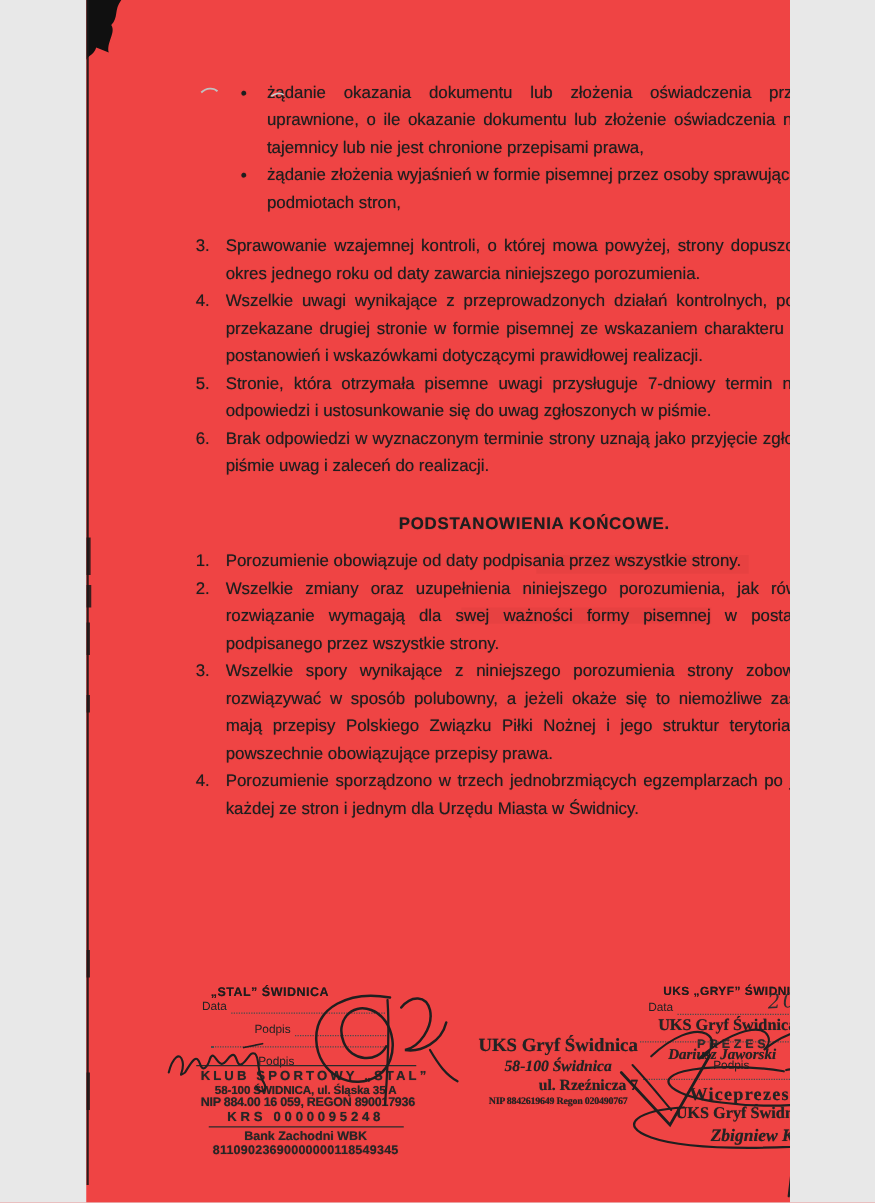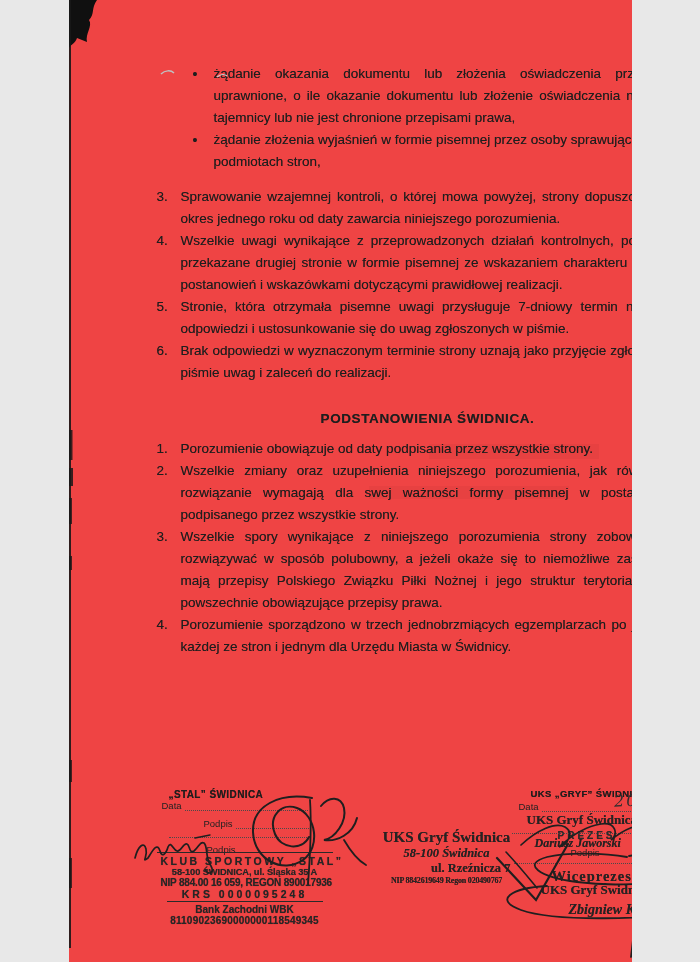--- a/index.html
+++ b/index.html
@@ -87,21 +87,21 @@
         <span class="num">5.</span>
         <span class="txt">Stronie, która otrzymała pisemne uwagi przysługuje 7-dniowy termin na złożenie odpowiedzi i ustosunkowanie się do uwag zgłoszonych w piśmie.</span>
       </div>
       <div class="clause">
         <span class="num">6.</span>
         <span class="txt">Brak odpowiedzi w wyznaczonym terminie strony uznają jako przyjęcie zgłoszonych w piśmie uwag i zaleceń do realizacji.</span>
       </div>
     </div>
 
     <div class="sec-head">
-      <div class="title">PODSTANOWIENIA ŚWIDNICA.</div>
+      <div class="title">PODSTANOWIENIA KOŃCOWE.</div>
     </div>
 
     <div class="clauses second">
       <div class="clause">
         <span class="num">1.</span>
         <span class="txt">Porozumienie obowiązuje od daty podpisania przez wszystkie strony.</span>
       </div>
       <div class="clause">
         <span class="num">2.</span>
         <span class="txt">Wszelkie zmiany oraz uzupełnienia niniejszego porozumienia, jak również jego rozwiązanie wymagają dla swej ważności formy pisemnej w postaci aneksu podpisanego przez wszystkie strony.</span>

